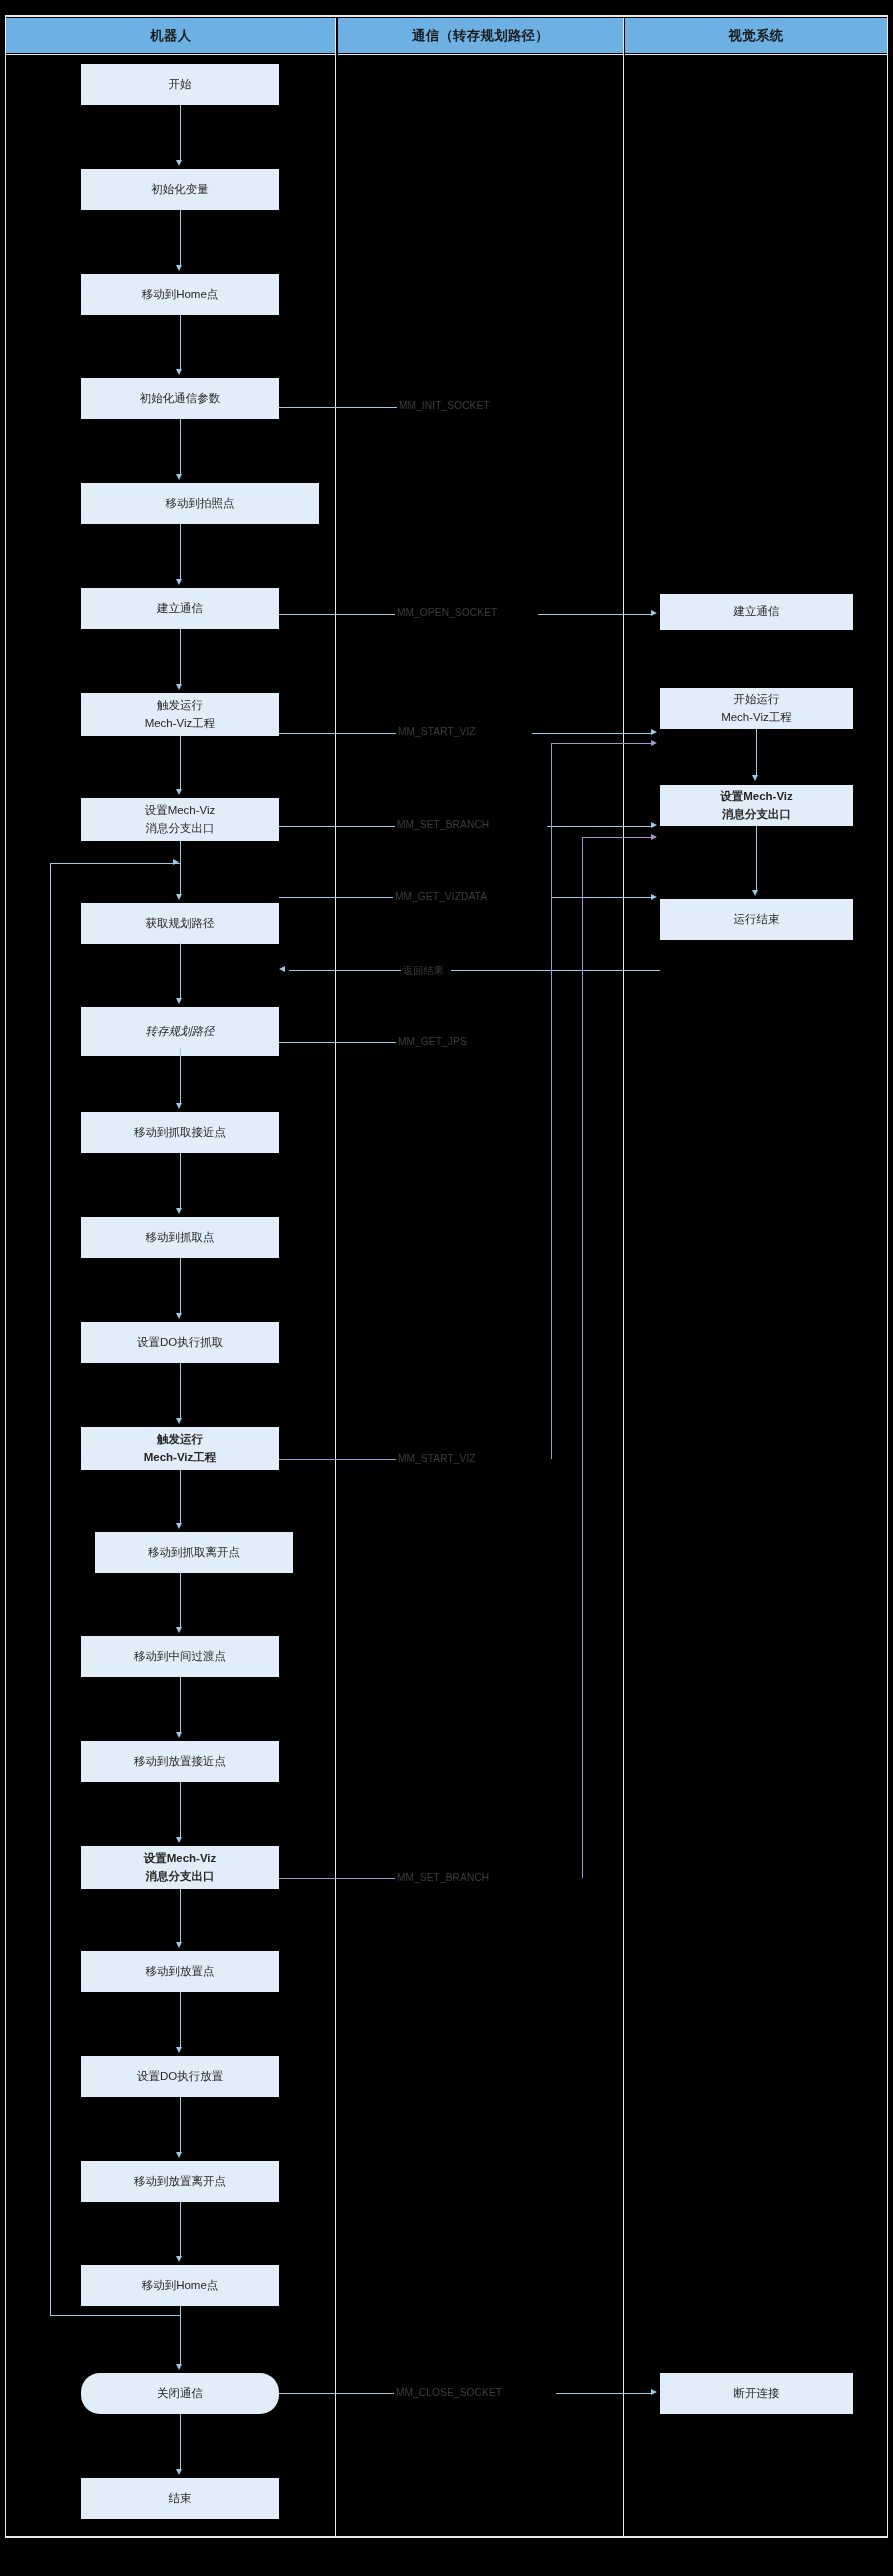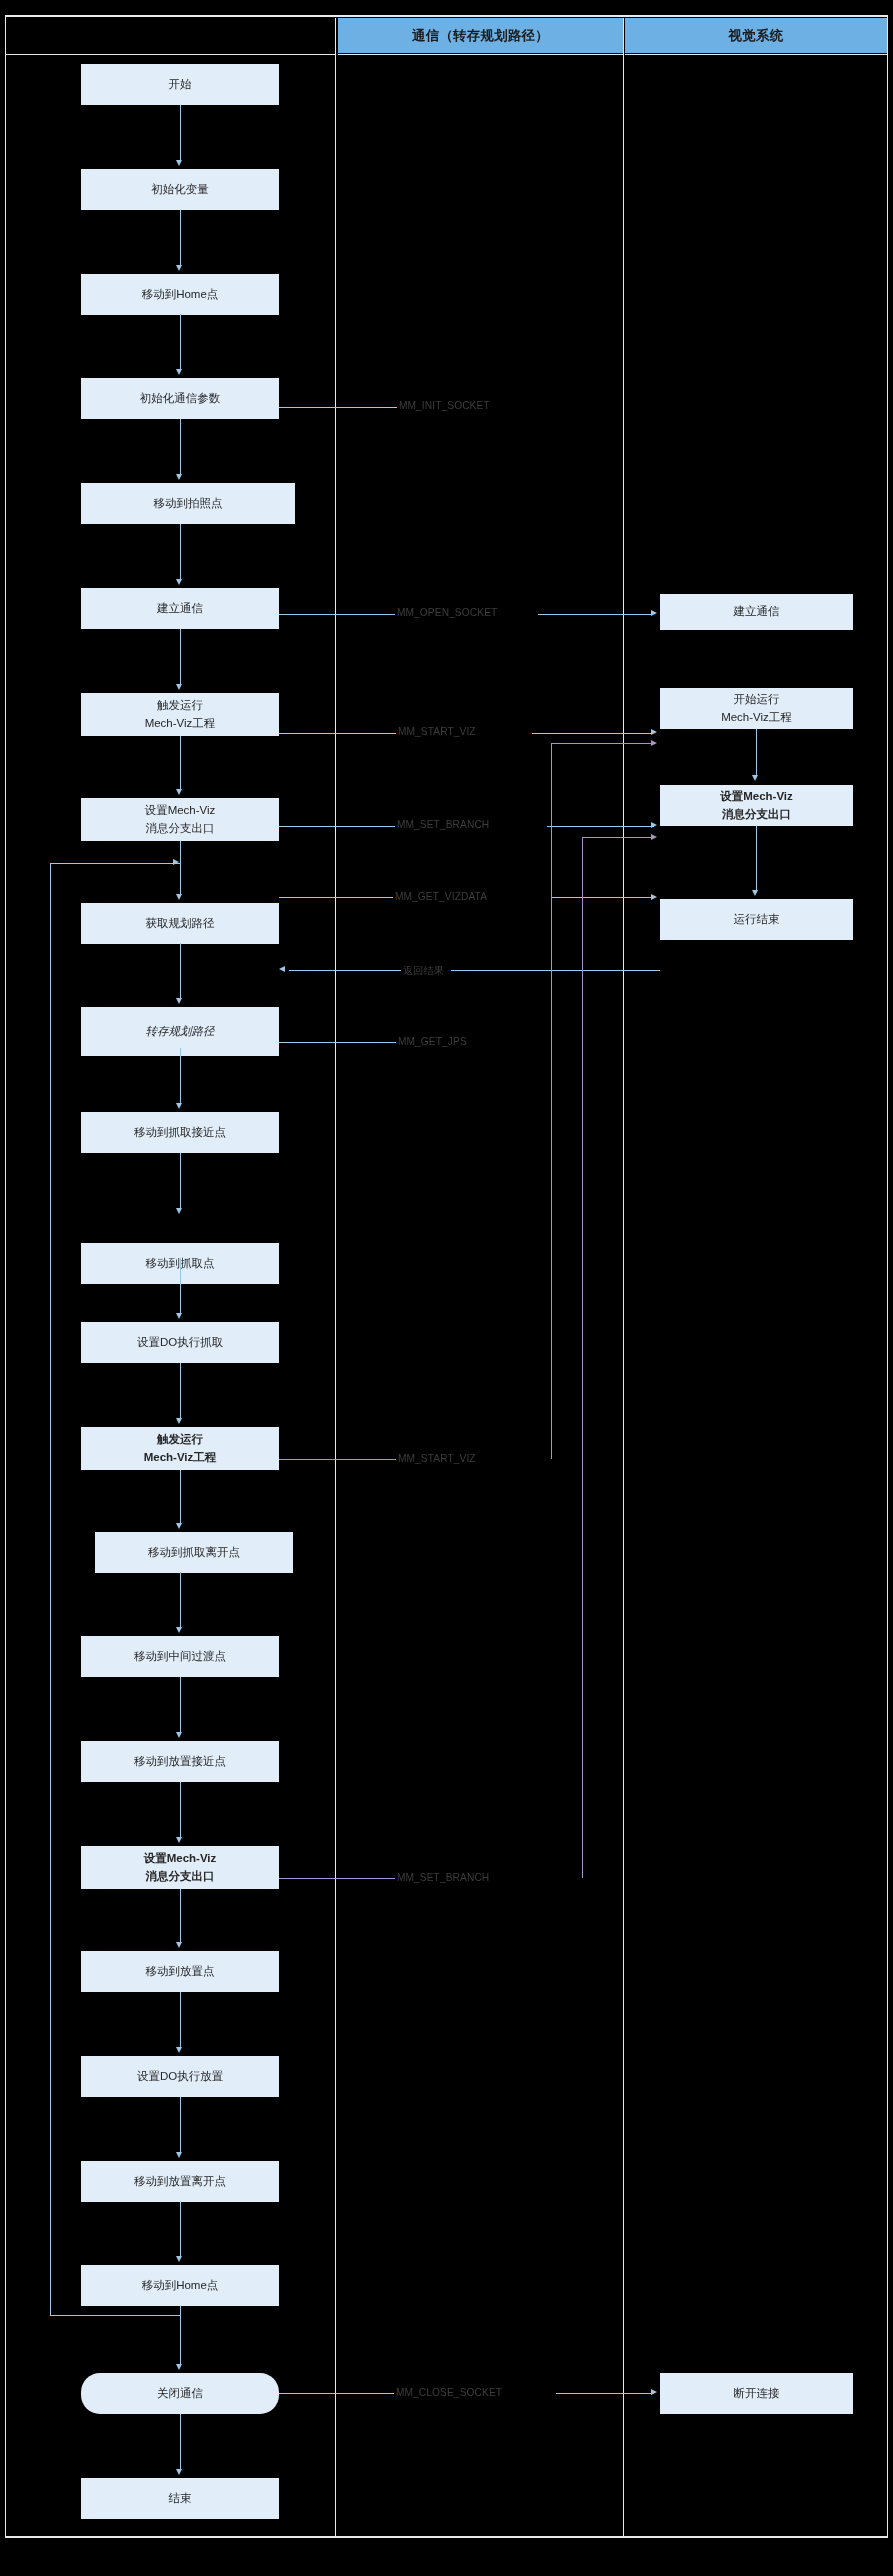--- a/index.html
+++ b/index.html
@@ -96,20 +96,21 @@
 </head>
 <body>
 
 <div id="page">
 
   <div class="frame-top"></div>
   <div class="frame-bottom"></div>
   <div class="frame-left"></div>
   <div class="frame-right"></div>
 
+  <div class="lane-header" style="left:6.4px;width:329px;">机器人</div>
   <div class="lane-header" style="left:338px;width:285px;">通信（转存规划路径）</div>
   <div class="lane-header" style="left:625px;width:262px;">视觉系统</div>
 
   <div class="lane-sep" style="left:335px;top:18px;height:2520px;"></div>
   <div class="lane-sep" style="left:623px;top:18px;height:2520px;"></div>
   <div class="lane-sep" style="left:6.4px;top:54px;height:1.3px;width:329px;background:#e9e9e9;"></div>
   <div class="lane-sep" style="left:338px;top:54px;height:1.3px;width:285px;background:#e9e9e9;"></div>
   <div class="lane-sep" style="left:625px;top:54px;height:1.3px;width:262px;background:#e9e9e9;"></div>
 
   <div class="node" style="left:81px;top:64px;width:198px;height:41px;">
@@ -117,21 +118,21 @@
   </div>
   <div class="node" style="left:81px;top:169px;width:198px;height:41px;">
     <span class="ln">初始化变量</span>
   </div>
   <div class="node" style="left:81px;top:274px;width:198px;height:41px;">
     <span class="ln">移动到Home点</span>
   </div>
   <div class="node" style="left:81px;top:378px;width:198px;height:41px;">
     <span class="ln">初始化通信参数</span>
   </div>
-  <div class="node" style="left:81px;top:483px;width:214px;height:41px;">
+  <div class="node" style="left:81px;top:483px;width:238px;height:41px;">
     <span class="ln">移动到拍照点</span>
   </div>
   <div class="node" style="left:81px;top:588px;width:198px;height:41px;">
     <span class="ln">建立通信</span>
   </div>
   <div class="node" style="left:81px;top:693px;width:198px;height:43px;">
     <span class="ln">触发运行</span>
     <span class="ln">Mech-Viz工程</span>
   </div>
   <div class="node" style="left:81px;top:798px;width:198px;height:43px;">
@@ -140,21 +141,21 @@
   </div>
   <div class="node" style="left:81px;top:903px;width:198px;height:41px;">
     <span class="ln">获取规划路径</span>
   </div>
   <div class="node" style="left:81px;top:1007px;width:198px;height:49px;font-style:italic;">
     <span class="ln">转存规划路径</span>
   </div>
   <div class="node" style="left:81px;top:1112px;width:198px;height:41px;">
     <span class="ln">移动到抓取接近点</span>
   </div>
-  <div class="node" style="left:81px;top:1217px;width:198px;height:41px;margin-top:26px;">
+  <div class="node" style="left:81px;top:1217px;width:198px;height:41px;">
     <span class="ln">移动到抓取点</span>
   </div>
   <div class="node" style="left:81px;top:1322px;width:198px;height:41px;">
     <span class="ln">设置DO执行抓取</span>
   </div>
   <div class="node bold" style="left:81px;top:1427px;width:198px;height:43px;">
     <span class="ln">触发运行</span>
     <span class="ln">Mech-Viz工程</span>
   </div>
   <div class="node" style="left:95px;top:1532px;width:198px;height:41px;">

